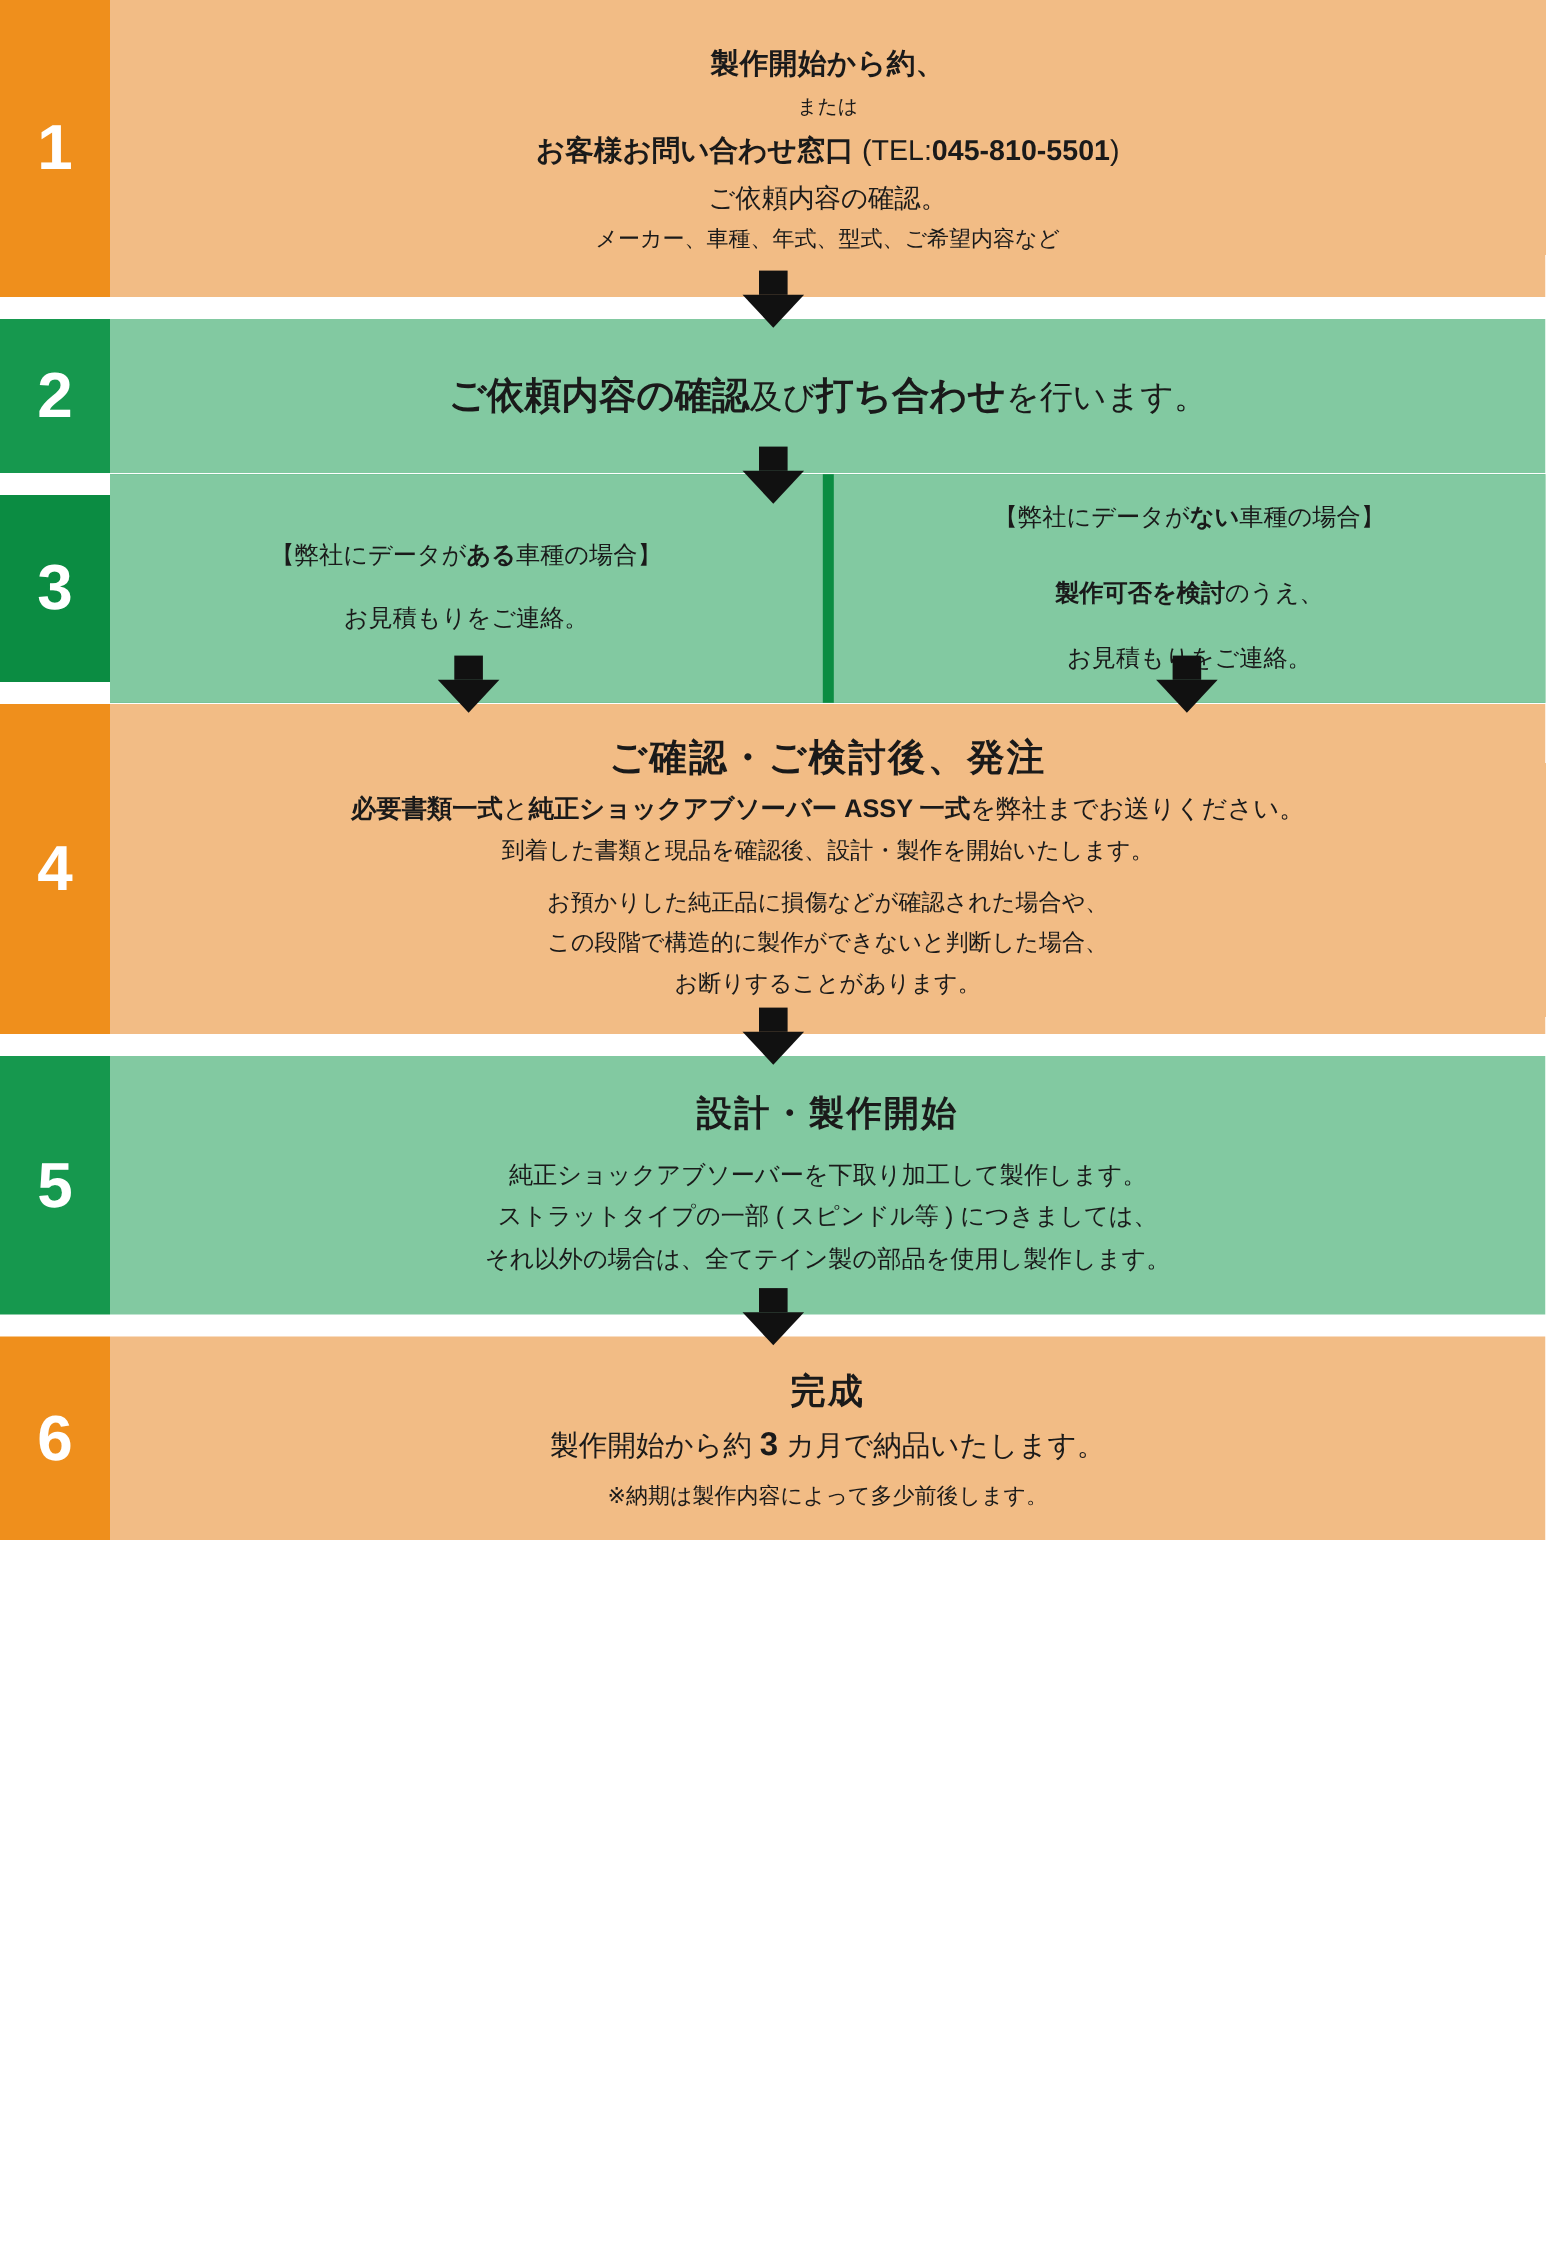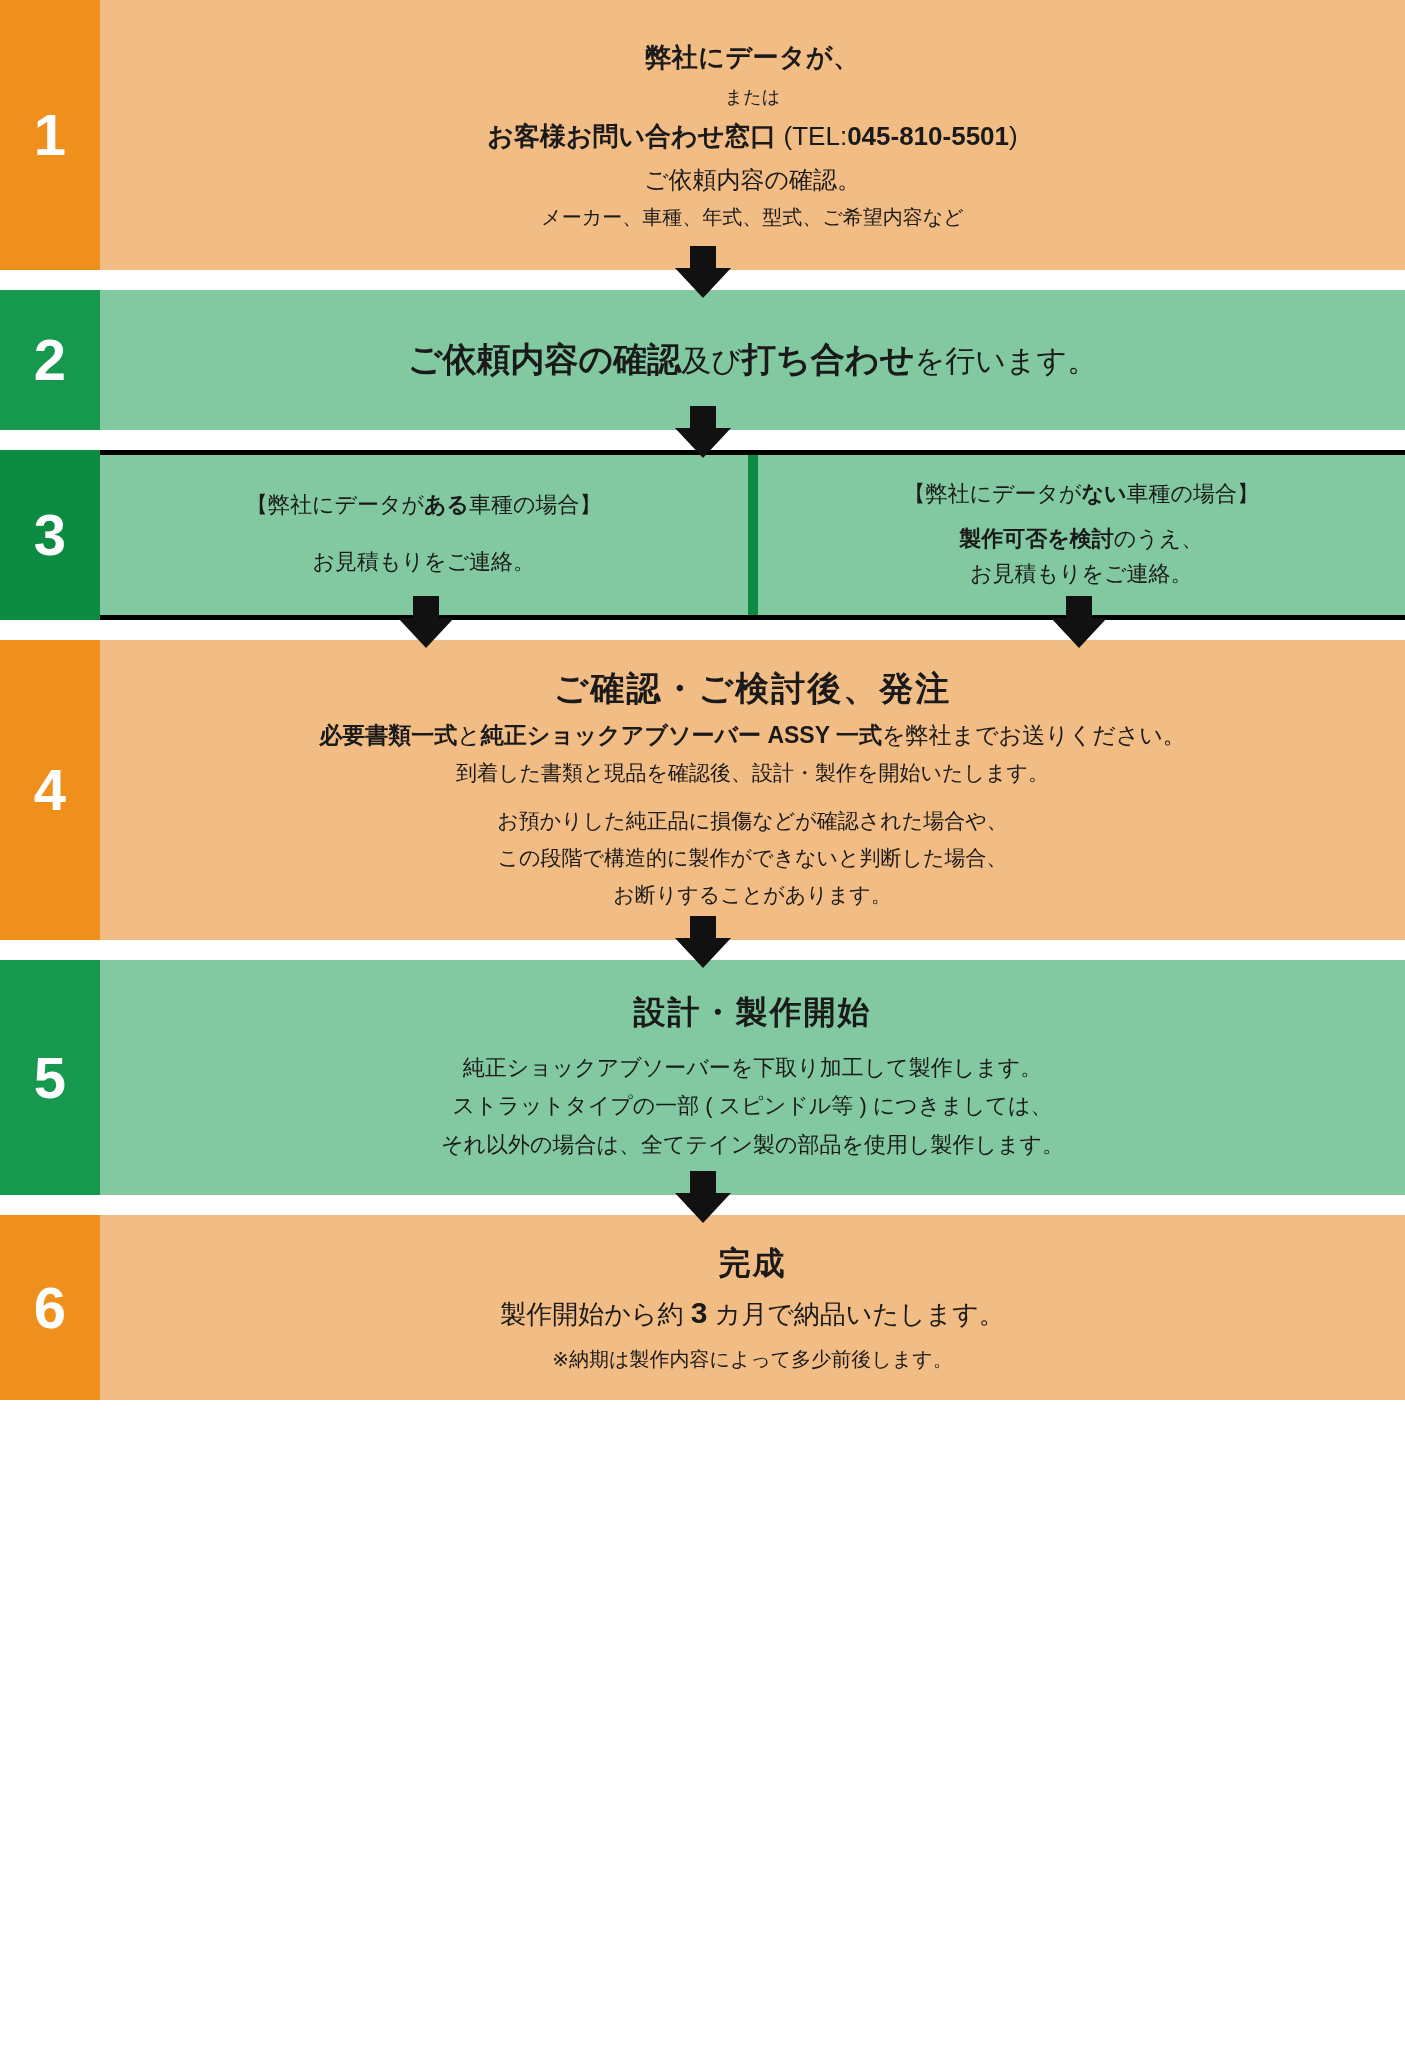--- a/index.html
+++ b/index.html
@@ -89,21 +89,21 @@
   .split{display:flex;width:100%;gap:0;align-items:stretch;background:#0b8c42;}
   .col{
     flex:1 1 50%;
     background:#82c9a1;
     display:flex;flex-direction:column;
     align-items:center;justify-content:center;
     text-align:center;
     padding:24px 14px;
     box-sizing:border-box;
   }
-  .col + .col{margin-left:10px;}
+  .col + .col{margin-left:10px;gap:24px;}
   .col .hd{font-size:22px;margin-bottom:24px;}
   .col .hd b{font-weight:bold;}
   .col .ln{font-size:22px;line-height:1.6;}
   .col .ln b{font-weight:bold;}
   .step3 .body{padding:10px 12px 10px 10px;}
 
   
   .s4-title{font-size:34px;font-weight:bold;letter-spacing:2px;margin-bottom:8px;}
   .s4-l1{font-size:23px;margin-bottom:8px;}
   .s4-l1 b{font-weight:bold;}
@@ -128,21 +128,21 @@
   .h6{height:185px;}
 </style>
 </head>
 <body>
 
 <div class="flow">
 
   <div class="step orange h1">
     <div class="num">1</div>
     <div class="body">
-      <div class="s1-l1">弊社にデータが、</div>
+      <div class="s1-l1">製作開始から約、</div>
       <div class="s1-l2">または</div>
       <div class="s1-l3">
         <b>お客様お問い合わせ窓口</b><span> (TEL:</span><b>045-810-5501</b><span>)</span>
       </div>
       <div class="s1-l4">ご依頼内容の確認。</div>
       <div class="s1-l5">メーカー、車種、年式、型式、ご希望内容など</div>
     </div>
   </div>
 
   <div class="arrow-row">

